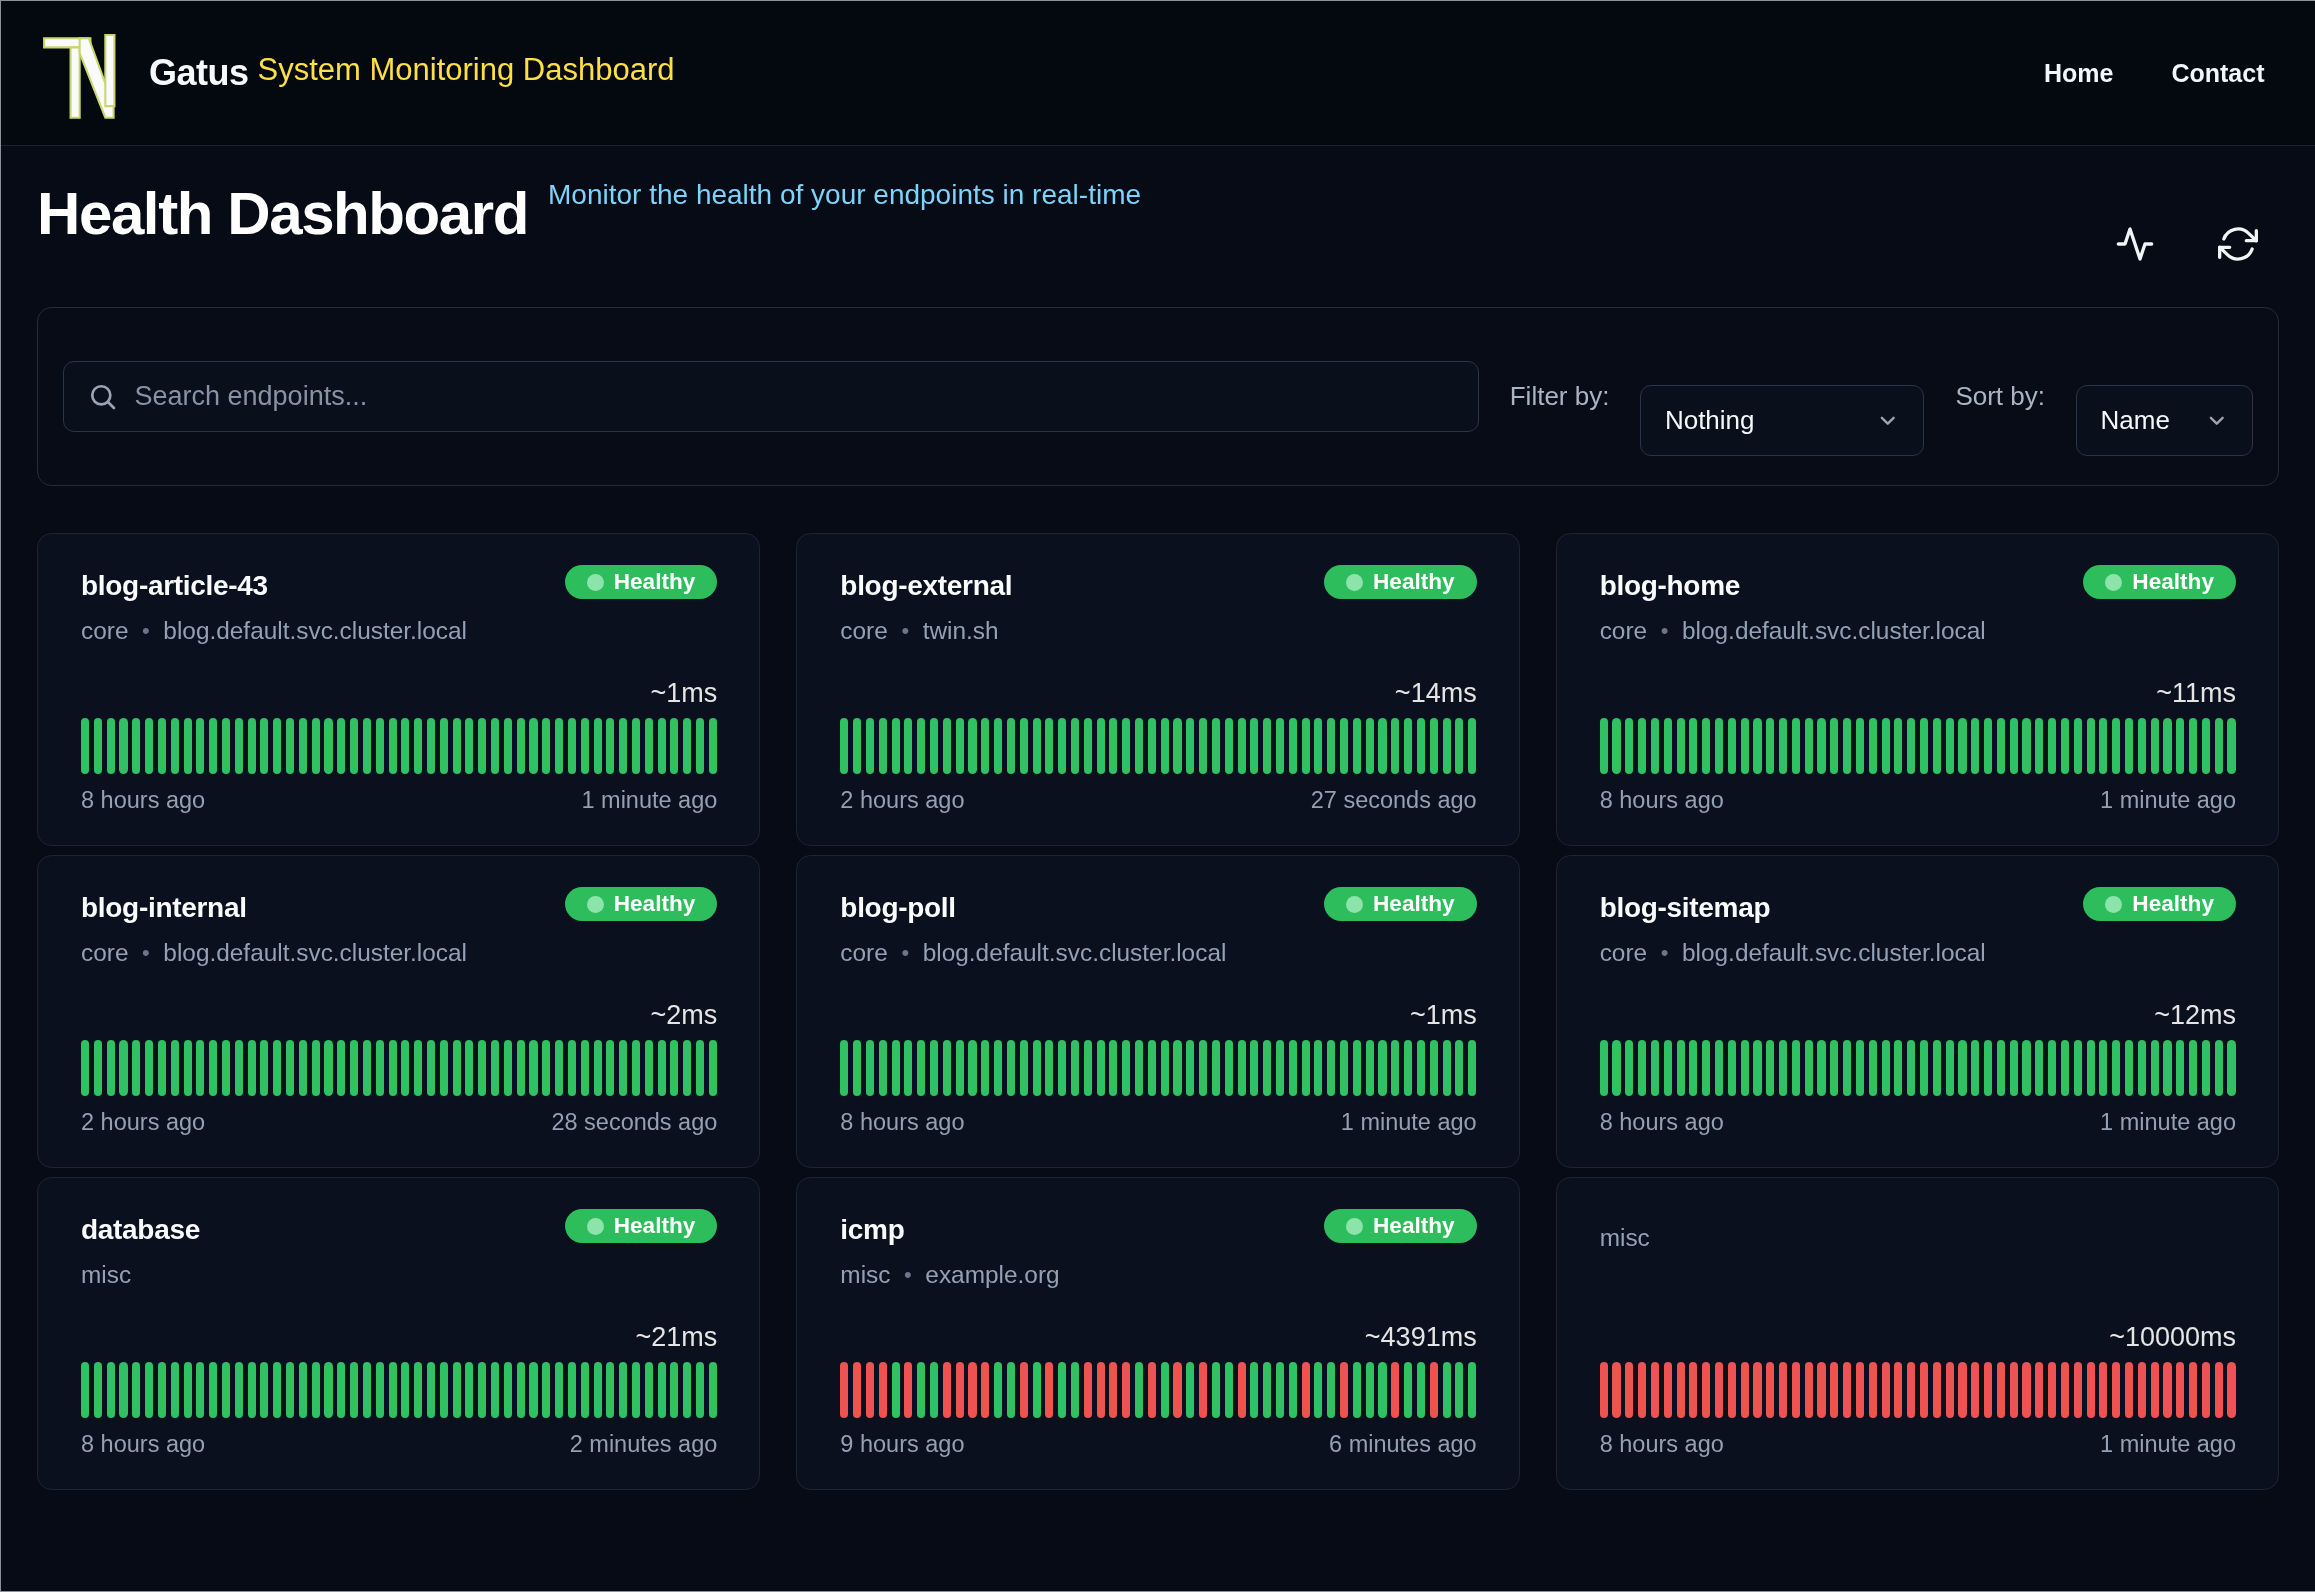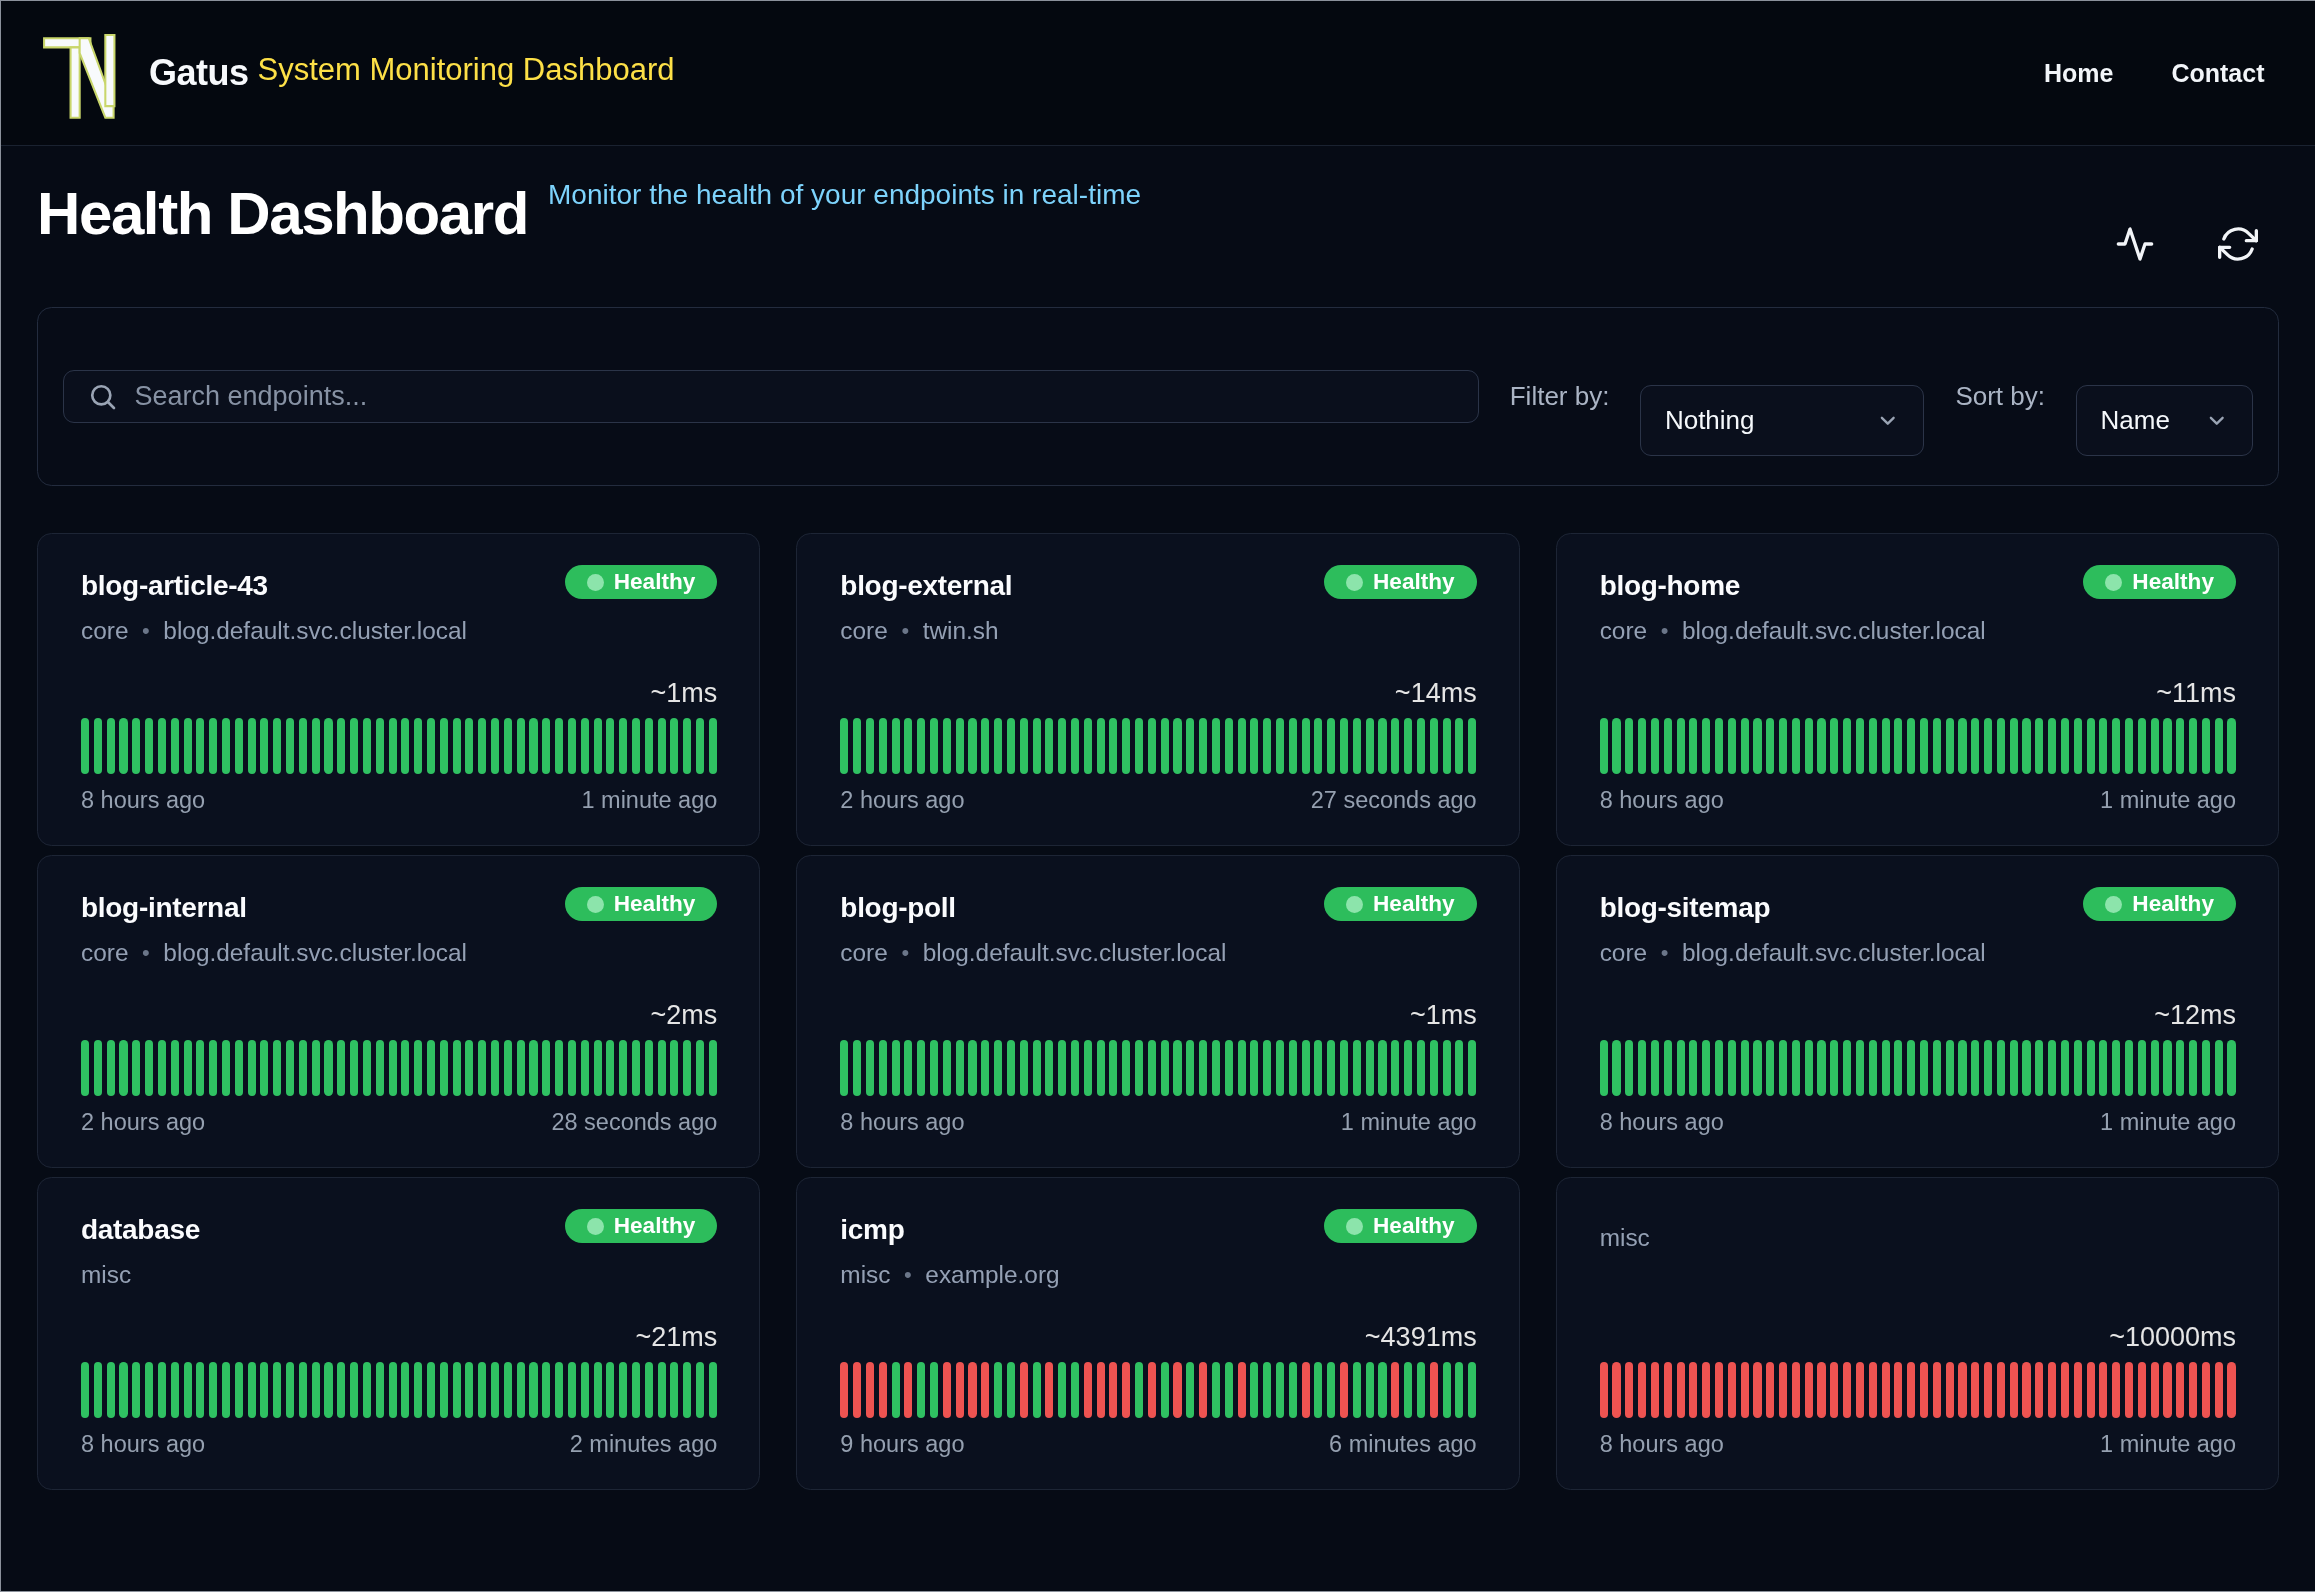--- a/index.html
+++ b/index.html
@@ -28,21 +28,21 @@
   .page-sub { color:#7dd3fc; font-size:28px; }
   .head-actions { margin-left:auto; display:flex; gap:60px; padding:43px 20px 0 0; }
   .icon-btn { background:none; border:none; cursor:pointer; width:43px; height:43px; display:flex; align-items:center; justify-content:center; }
   .icon-btn svg { width:40px; height:40px; stroke:#f2f5f8; stroke-width:2; fill:none; stroke-linecap:round; stroke-linejoin:round; }
   
   .toolbar {
     margin-top:42px; border:0.9px solid #232c3e; background:#070c17; border-radius:14.5px;
     padding:29px 25px; display:flex; align-items:center; gap:31px;
   }
   .search-wrap {
-    flex:1; display:flex; align-items:center; gap:18px; height:53px;
+    flex:1; display:flex; align-items:center; gap:18px; height:71px;
     border:0.9px solid #2b3448; background:#0a0f1c; border-radius:11px; padding:0 23.5px;
   }
   .search-wrap svg { width:29px; height:29px; stroke:#9aa4b4; stroke-width:2.2; fill:none; stroke-linecap:round; flex:0 0 auto; }
   .search-input {
     flex:1; background:transparent; border:none; outline:none; color:#e8edf4; font-size:27px;
     font-family:"Liberation Sans","DejaVu Sans",sans-serif;
   }
   .search-input::placeholder { color:#8792a4; }
   .ctl-label { color:#aab4c4; font-size:26px; white-space:nowrap; }
   .select-box {

